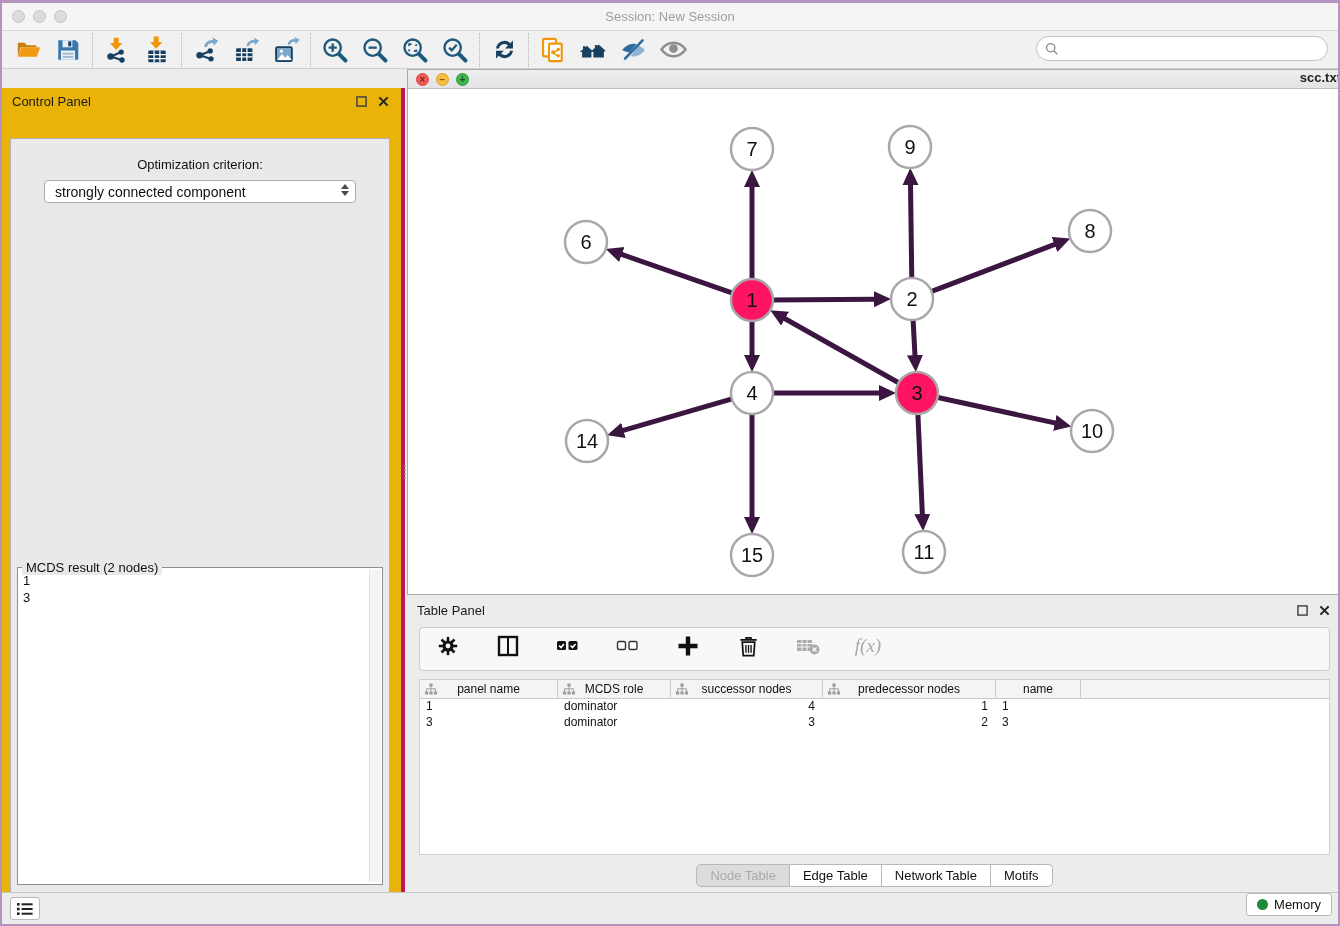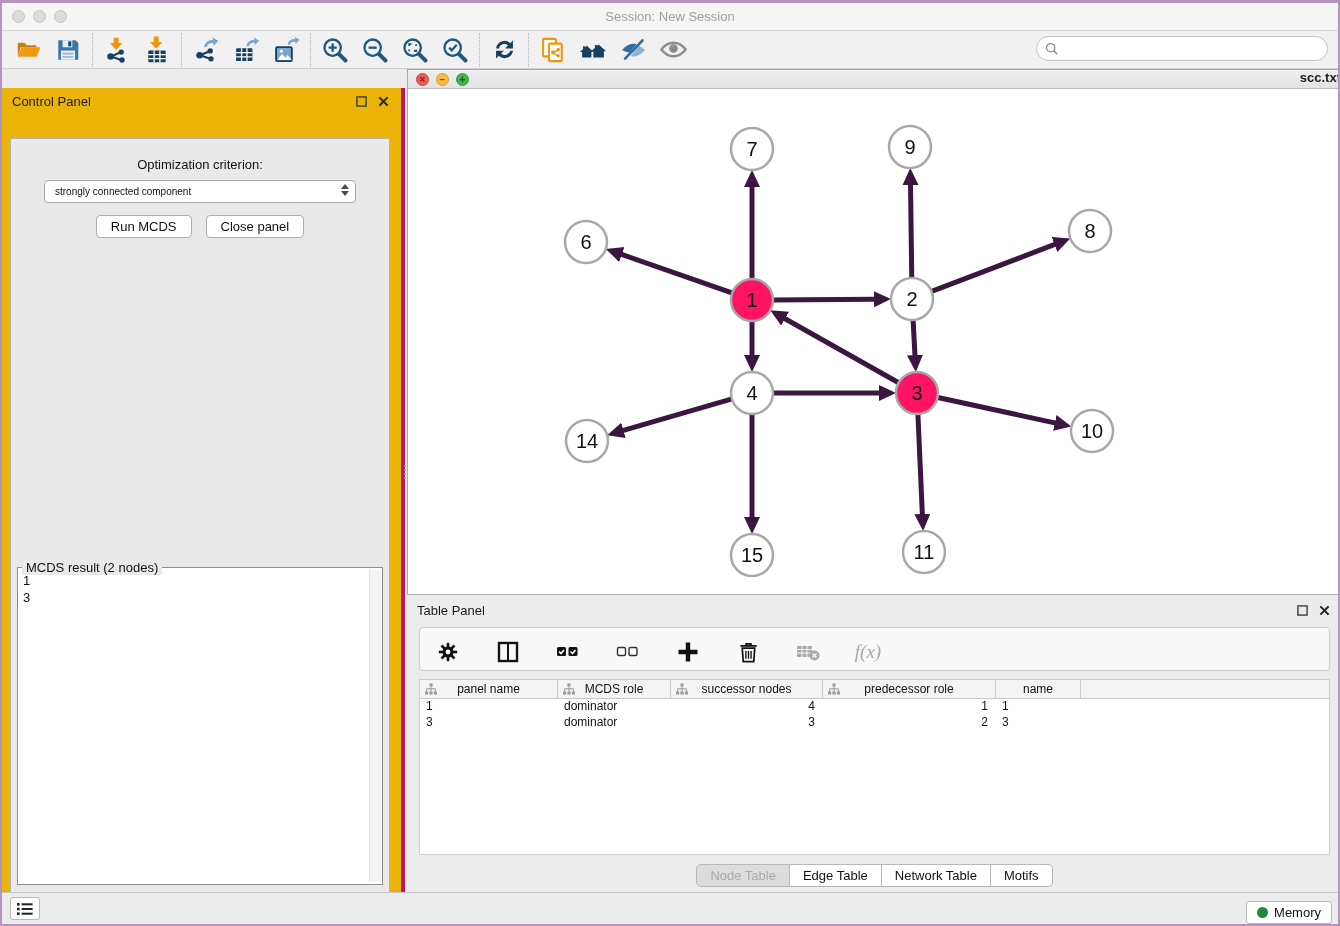--- a/index.html
+++ b/index.html
@@ -33,21 +33,21 @@
   .tabs-row { display:flex; justify-content:center; position:relative; z-index:2; margin-top:2px; }
   .tab { font-size:13px; padding:3px 13px; background:#fff; border:1px solid #b8b8b8; border-left-width:0;
          color:#111; cursor:pointer; }
   .tab:first-child { border-left-width:1px; border-radius:5px 0 0 5px; }
   .tab:last-child { border-radius:0 5px 5px 0; }
   .tab.selected { background:#dcdcdc; color:#aaa; }
   .cp-body { position:absolute; left:8px; right:11px; top:50px; bottom:14px; background:#e9e9e9;
              border:1px solid #b3b3b3; border-radius:2px; }
   .opt-label { text-align:center; margin-top:18px; font-size:13px; color:#111; }
   .combo { position:relative; margin:8px auto 0; width:312px; height:23px; background:#fff;
-           border:1px solid #ababab; border-radius:4px; font-size:10px; color:#111;
+           border:1px solid #ababab; border-radius:4px; font-size:14px; color:#111;
            display:flex; align-items:center; padding-left:10px; cursor:pointer; }
   .combo .stepper { position:absolute; right:6px; top:3px; display:flex; flex-direction:column; gap:2px; }
   .combo .stepper i { display:block; width:0; height:0; border-left:4px solid transparent; border-right:4px solid transparent; }
   .combo .stepper .up { border-bottom:5px solid #4a4a4a; }
   .combo .stepper .dn { border-top:5px solid #4a4a4a; }
   .btn-row { display:flex; justify-content:center; gap:14px; margin-top:12px; }
   .pbtn { background:#fff; border:1px solid #adadad; border-radius:4px; font-size:13px; color:#111;
           padding:3px 14px; cursor:pointer; font-family:"Liberation Sans", sans-serif; }
   .result-box { position:absolute; left:6px; right:6px; top:428px; bottom:14px; border:1px solid #8f8f8f; background:#fff; }
   .result-legend { position:absolute; top:-8px; left:4px; background:#e9e9e9; padding:0 4px; font-size:13px; color:#111; }
@@ -63,37 +63,37 @@
   .ntl { width:13px; height:13px; border-radius:50%; font-size:10px; font-weight:bold; color:rgba(0,0,0,.55);
          display:flex; align-items:center; justify-content:center; line-height:1; cursor:pointer; }
   .ntl.r { background:#f25a52; border:1px solid #d44; }
   .ntl.y { background:#f6bd3f; border:1px solid #d9a32c; }
   .ntl.g { background:#3fb64c; border:1px solid #2f9c3c; }
   .net-canvas { position:relative; width:100%; height:505px; background:#fff; overflow:hidden; }
 
   
   .table-panel { position:absolute; left:405px; top:594px; width:935px; height:298px; background:#ececec; }
   .tp-toolbar { position:absolute; left:12px; right:12px; top:30px; height:44px; background:#f8f8f8;
-                border:1px solid #cdcdcd; border-radius:4px; display:flex; align-items:flex-end; padding-left:10px; gap:24px; }
+                border:1px solid #cdcdcd; border-radius:4px; display:flex; align-items:flex-start; padding-left:10px; gap:24px; }
   .tpi { width:36px; height:36px; display:flex; align-items:center; justify-content:center; cursor:pointer; }
   .fx { font-family:"Liberation Serif", serif; font-style:italic; font-size:19px; color:#a9a9a9; }
   .grid { position:absolute; left:12px; right:12px; top:82px; bottom:40px; background:#fff; border:1px solid #cfcfcf; }
   .thead { display:flex; height:19px; background:#f4f4f4; border-bottom:1px solid #c8c8c8; }
   .th { position:relative; border-right:1px solid #cdcdcd; display:flex; align-items:center; justify-content:center;
         font-size:12px; color:#111; }
   .th .hicon { position:absolute; left:5px; top:3px; }
   .trow { display:flex; height:16px; font-size:12px; color:#111; }
   .td { overflow:hidden; white-space:nowrap; }
   .tp-tabs { position:absolute; left:0; right:0; bottom:8px; display:flex; justify-content:center; }
 
   
   .statusbar { position:absolute; left:0; right:0; bottom:0; height:32px; background:#ececec; border-top:1px solid #c6c6c6; }
   .sb-left { position:absolute; left:8px; top:4px; width:30px; height:23px; background:#fff; border:1px solid #b9b9b9;
              border-radius:3px; display:flex; align-items:center; justify-content:center; cursor:pointer; }
-  .sb-mem { position:absolute; right:6px; top:8px; height:23px; background:#fff; border:1px solid #b9b9b9;
+  .sb-mem { position:absolute; right:6px; top:0; height:23px; background:#fff; border:1px solid #b9b9b9;
             border-radius:3px; display:flex; align-items:center; gap:6px; padding:0 10px; font-size:13px; color:#111; cursor:pointer; }
   .memdot { width:11px; height:11px; border-radius:50%; background:#1d8a3a; }
 
   .splitgrip { position:absolute; left:401px; top:462px; width:4px; height:22px; display:flex; flex-direction:column;
                align-items:center; gap:2px; }
   .splitgrip i { width:2px; height:2px; background:#9a9a9a; border-radius:50%; }
 </style>
 </head>
 <body>
 
@@ -277,24 +277,20 @@
     </span>
   </div>
   <div class="cp-body">
     <div class="opt-label">Optimization criterion:</div>
     <div class="combo">
       <span>strongly connected component</span>
       <span class="stepper">
           <i class="up"></i>
           <i class="dn"></i>
         </span>
-    </div>
-    <div class="btn-row">
-      <button class="pbtn">Run MCDS</button>
-      <button class="pbtn">Close panel</button>
     </div>
     <div class="result-box">
       <span class="result-legend">MCDS result (2 nodes)</span>
       <div class="result-area" id="result-lines">
           <div>1</div>
           <div>3</div>
         </div>
       <div class="result-scroll"></div>
     </div>
   </div>
@@ -505,21 +501,21 @@
         <div class="th" style="width: 173px;">
           <svg class="hicon" width="12" height="12" viewBox="0 0 12 12">
             <g fill="#9a9a9a">
               <rect x="4.4" y="0.5" width="3.2" height="3"></rect>
               <rect x="0" y="8.5" width="3.2" height="3"></rect>
               <rect x="4.4" y="8.5" width="3.2" height="3"></rect>
               <rect x="8.8" y="8.5" width="3.2" height="3"></rect>
             </g>
             <path d="M6 3.5v2.3M1.6 8.5V5.8h8.8v2.7M6 5.8v2.7" stroke="#9a9a9a" fill="none"></path>
           </svg>
-          <span>predecessor role</span>
+          <span>predecessor nodes</span>
         </div>
         <div class="th" style="width: 85px;">
           <span>name</span>
         </div>
       </div>
     <div id="table-body">
         <div class="trow">
           <div class="td" style="width: 138px; text-align: left; padding: 0px 0px 0px 6px;">1</div>
           <div class="td" style="width: 113px; text-align: left; padding: 0px 0px 0px 6px;">dominator</div>
           <div class="td" style="width: 152px; text-align: right; padding: 0px 8px 0px 0px;">4</div>

